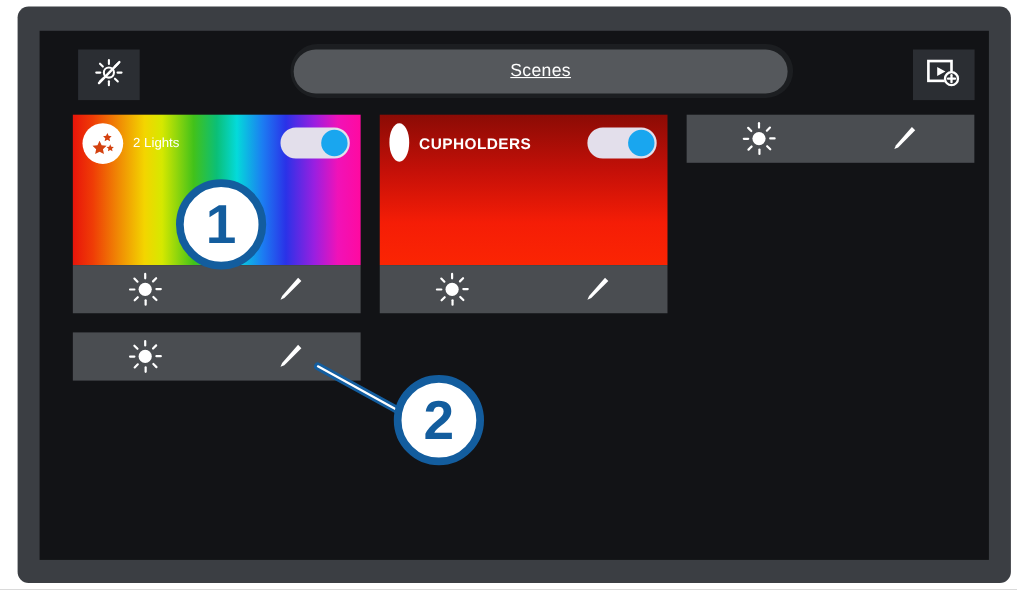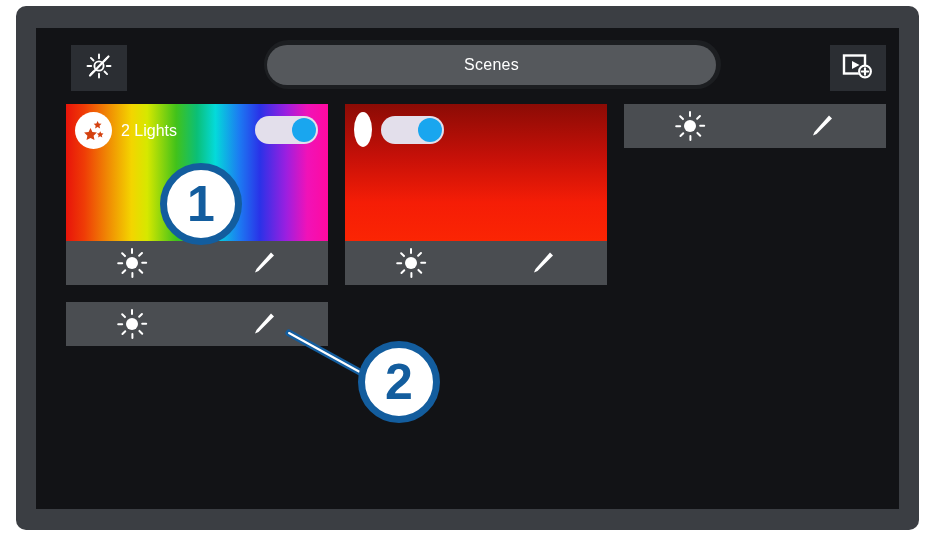--- a/index.html
+++ b/index.html
@@ -61,20 +61,21 @@
     border-radius: 21px;
     display: flex; align-items: center; justify-content: center;
     color: #ffffff;
     font-size: 16px;
     letter-spacing: .3px;
     box-sizing: border-box;
   }
   .seg.inactive {
     background: #55585c;
     margin-right: 2px;
+    text-decoration: underline;
   }
   .seg.active {
     background: linear-gradient(180deg, #0d1a24 0%, #0f4f7d 48%, #1279b9 78%, #0d3d61 100%);
     border: 2px solid #18a6f0;
     box-shadow: 0 0 0 1px #0a0c0e;
   }
 
   
   .grid {
     position: absolute;
@@ -155,21 +156,21 @@
   .card-title {
     color: #ffffff;
     font-size: 14px;
     font-weight: bold;
     letter-spacing: .4px;
     line-height: 1.1;
     white-space: nowrap;
   }
   .card-sub {
     color: #ffffff;
-    font-size: 16px;
+    font-size: 12px;
     line-height: 1.25;
     margin-top: 1px;
     white-space: nowrap;
   }
   .head-center .card-title { line-height: 1.0; }
 
   
   .toggle {
     flex: 0 0 auto;
     width: 63px; height: 28px;
@@ -326,20 +327,23 @@
           </div>
         </div>
       </div>
 
       <div class="card">
         <div class="card-top bg-red">
           <div class="card-head head-center">
             <span class="light-icon">
               <span class="ring white"></span>
             </span>
+            <span class="labels">
+              <div class="card-title">CUPHOLDERS</div>
+            </span>
             <span class="toggle on">
               <span class="knob-on"></span>
             </span>
           </div>
         </div>
         <div class="card-bottom">
           <div class="half">
             <span class="sun">
               <span class="core"></span>
               <span class="ray" style="transform:rotate(0deg)"></span>

